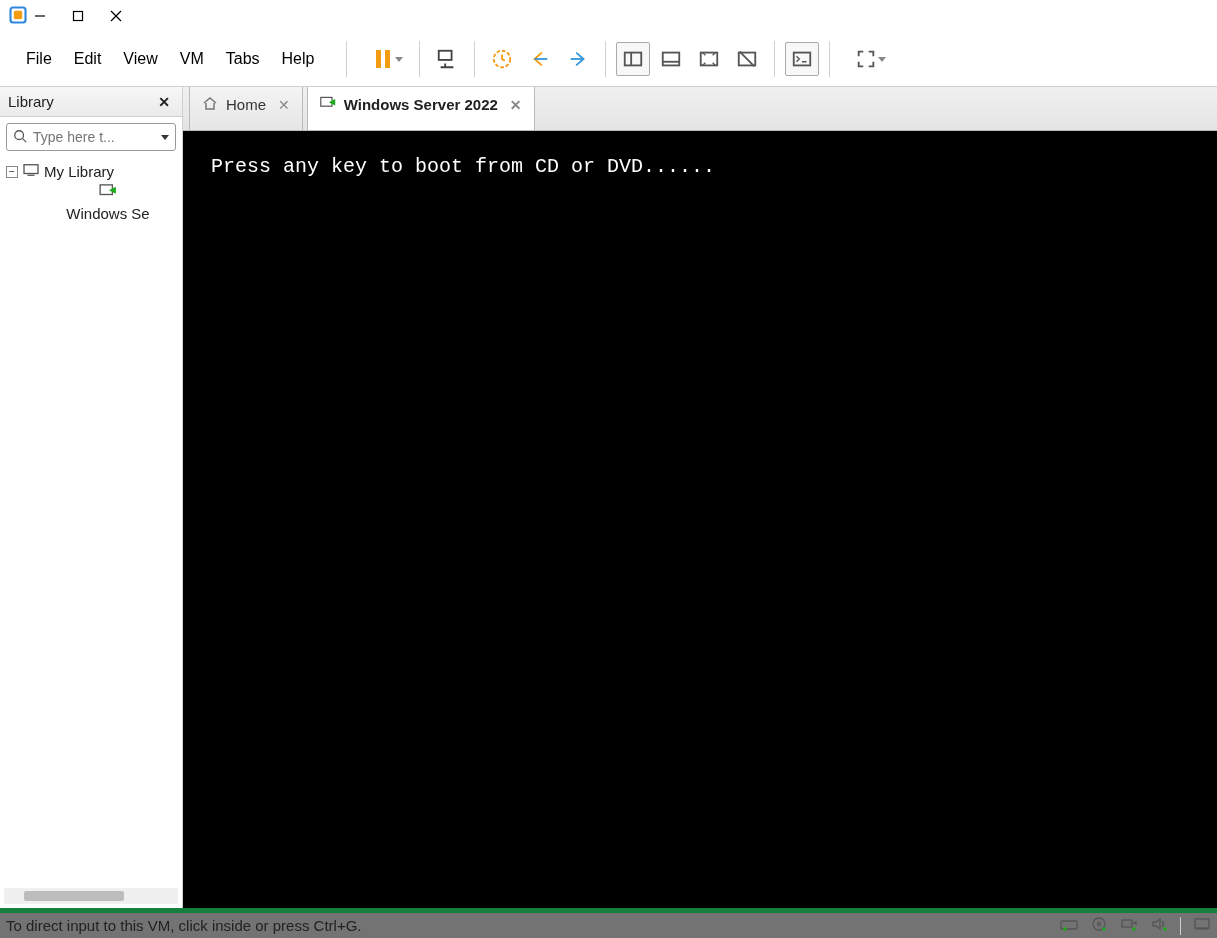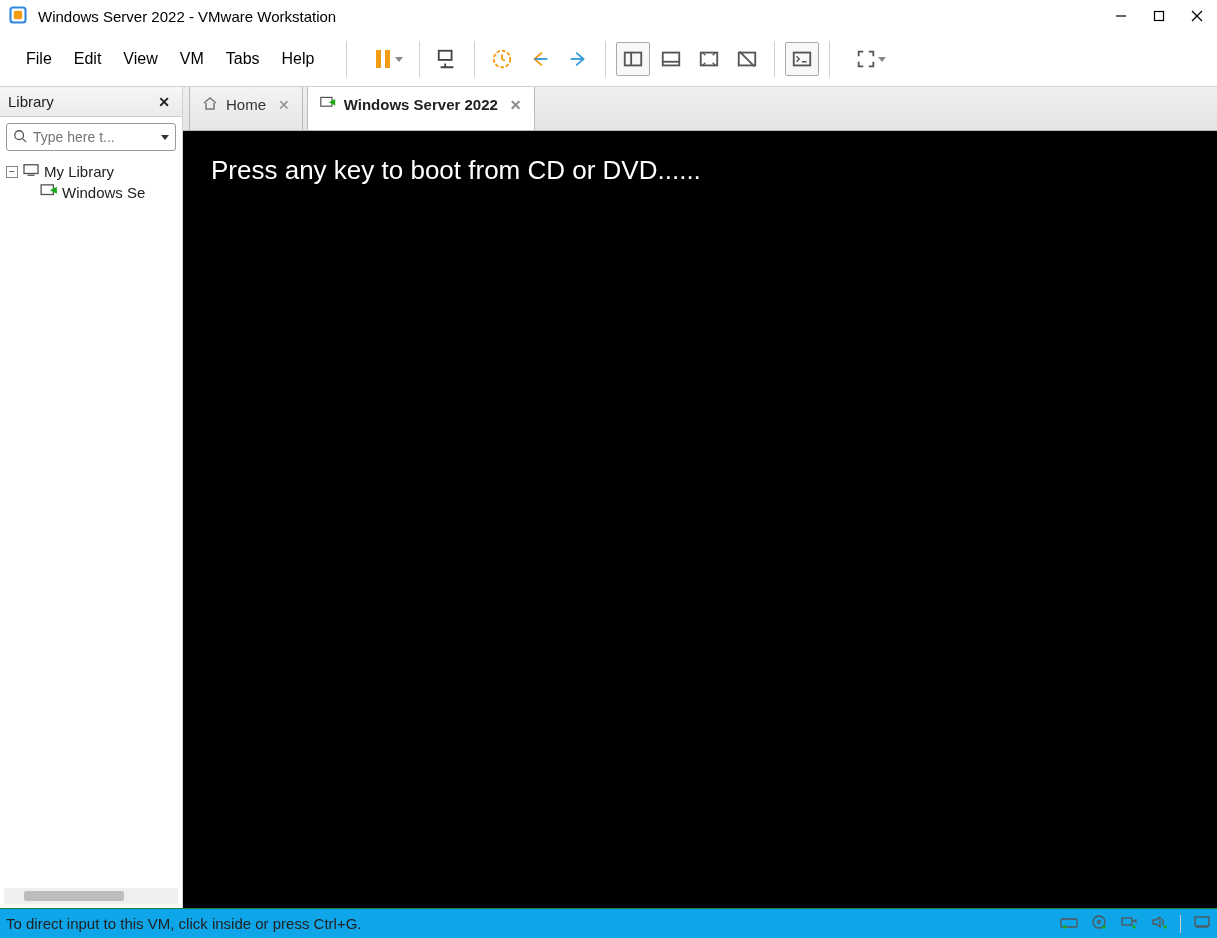--- a/index.html
+++ b/index.html
@@ -23,53 +23,52 @@
     .library { width: 183px; background: #fff; border-right: 1px solid #d0d0d0; display: flex; flex-direction: column; }
     .library-header { height: 30px; display: flex; align-items: center; padding: 0 8px; font-size: 15px; border-bottom: 1px solid #d0d0d0; background: linear-gradient(#f7f7f7,#eaeaea); }
     .library-header .lib-title { flex: 1; }
     .library-header .close-lib { font-size: 14px; font-weight: bold; padding: 0 4px; }
     .library-search { margin: 6px; border: 1px solid #999; border-radius: 3px; height: 28px; display: flex; align-items: center; padding: 0 6px; position: relative; }
     .library-search .search-icon svg { width: 14px; height: 14px; }
     .library-search input { border: none; outline: none; flex: 1; margin-left: 6px; font-size: 14px; width: 100px; }
     .library-search .drop { border-left: 4px solid transparent; border-right: 4px solid transparent; border-top: 5px solid #333; }
     .tree { flex: 1; padding: 4px 2px; overflow: hidden; }
     .tree-row { display: flex; align-items: center; gap: 4px; padding: 2px 4px; font-size: 15px; }
-    .tree-row.child { padding-left: 38px; }
+    .tree-row.child { padding-left: 38px; flex-direction: column; }
     .tree-collapse { width: 12px; height: 12px; border: 1px solid #888; display: flex; align-items: center; justify-content: center; font-size: 10px; line-height: 1; }
     .tree-icon svg { width: 18px; height: 14px; }
     .lib-scroll { height: 16px; margin: 0 4px 4px 4px; background: #f0f0f0; display: flex; align-items: center; }
     .lib-scroll-thumb { width: 100px; height: 10px; background: #bdbdbd; border-radius: 2px; margin-left: 20px; }
     .content { flex: 1; display: flex; flex-direction: column; background: #e8e8e8; }
     .tabs-row { height: 44px; display: flex; align-items: flex-end; padding-left: 6px; background: linear-gradient(#f0f0f0,#e4e4e4); border-bottom: 1px solid #bbb; gap: 4px; }
     .tab { height: 52px; display: flex; align-items: center; gap: 8px; border: 1px solid #bbb; border-bottom: none; border-radius: 6px 6px 0 0; padding: 0 12px; font-size: 15px; }
     .tab.inactive { background: linear-gradient(#f6f6f6,#e6e6e6); color: #333; }
     .tab.active { background: #fff; font-weight: bold; justify-content: center; }
     .tab .tab-close { font-size: 14px; color: #888; margin-left: 4px; }
     .tab .tab-icon svg { width: 16px; height: 14px; }
     .vm-screen { flex: 1; background: #000; position: relative; overflow: hidden; }
-    .boot-line1 { position: absolute; left: 28px; top: 24px; color: #fff; font-family: Liberation Sans, sans-serif; font-size: 26px; white-space: pre; }
+    .boot-line1 { position: absolute; left: 28px; top: 24px; color: #fff; font-family: Liberation Mono, monospace; font-size: 20px; white-space: pre; }
     .boot-block { position: absolute; left: 188px; top: 168px; color: #aaa; font-family: Consolas, "Courier New", monospace; font-size: 15px; white-space: pre; line-height: 1.3; }
-    .statusbar { height: 30px; display: flex; align-items: center; padding: 0 6px; border-top: 1px solid #15803d; background: #0ea5e9; font-size: 15px; }
+    .statusbar { height: 30px; display: flex; align-items: center; padding: 0 6px; border-top: 5px solid #15803d; background: #737373; font-size: 15px; }
     .statusbar .status-text { flex: 1; }
     .status-icons { display: flex; gap: 12px; align-items: center; }
     .status-icons svg { width: 18px; height: 16px; }
     .icon-orange { stroke: #f39c12; }
     .icon-blue { stroke: #3498db; }
   </style>
 </head>
 <body>
 
 <div class="titlebar">
   <span class="app-icon">
     <svg viewBox="0 0 24 24">
         <rect x="3" y="3" width="18" height="18" rx="3" fill="none" stroke="#2e86de" stroke-width="2.5"></rect>
         <rect x="7" y="7" width="10" height="10" rx="2" fill="#f39c12"></rect>
       </svg>
   </span>
-  <span class="window-title">Windows Server 2022 - VMware Workstation</span>
   <div class="win-controls">
     <div class="win-btn">
         <svg viewBox="0 0 12 12">
           <line x1="1" y1="6" x2="11" y2="6" stroke="#000" stroke-width="1.2"></line>
         </svg>
       </div>
     <div class="win-btn">
         <svg viewBox="0 0 12 12">
           <rect x="1.5" y="1.5" width="9" height="9" fill="none" stroke="#000" stroke-width="1.2"></rect>
         </svg>

